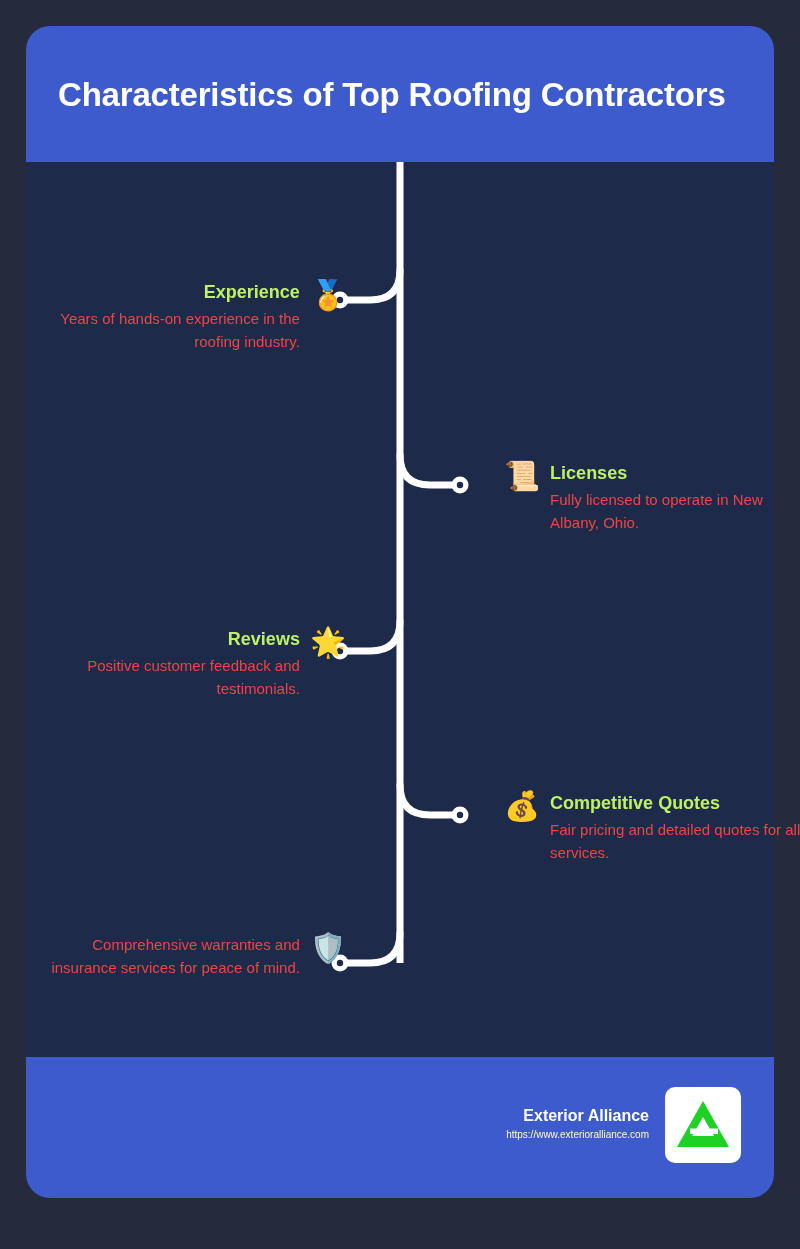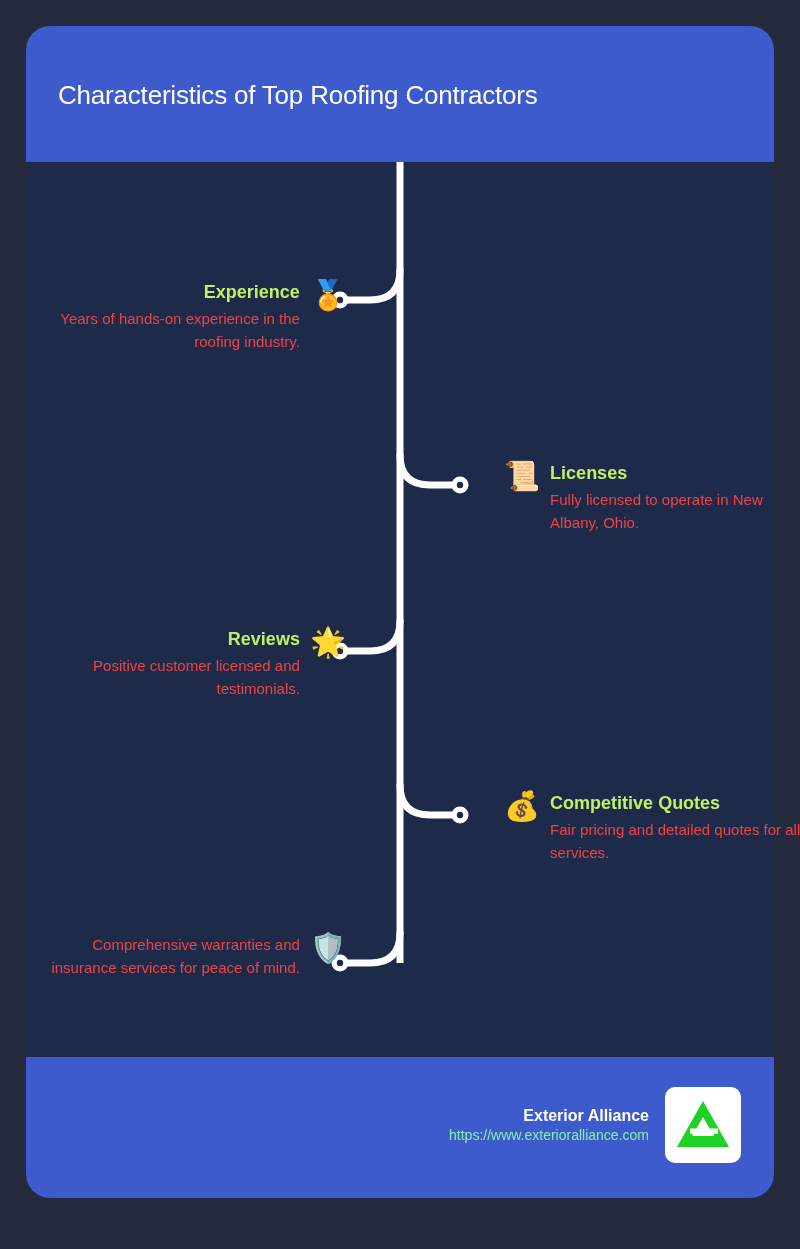--- a/index.html
+++ b/index.html
@@ -32,22 +32,22 @@
     background: #3d5bcc;
     border-radius: 24px 24px 0 0;
     box-sizing: border-box;
   }
   .header-title {
     position: absolute;
     left: 32px;
     top: 50px;
     width: 690px;
     color: #ffffff;
-    font-size: 26px;
-    font-weight: normal;
+    font-size: 33px;
+    font-weight: bold;
     letter-spacing: -0.2px;
     line-height: 38px;
   }
 
   
   .body-band {
     position: absolute;
     left: 0;
     top: 136px;
     width: 748px;
@@ -79,22 +79,22 @@
     flex-direction: column;
     gap: 0;
   }
   .brand-name {
     color: #ffffff;
     font-size: 16px;
     font-weight: bold;
     line-height: 20px;
   }
   .brand-url {
-    color: #86efac;
-    font-size: 14px;
+    color: #fef9c3;
+    font-size: 10px;
     line-height: 18px;
   }
   .logo-tile {
     width: 76px;
     height: 76px;
     background: #ffffff;
     border-radius: 10px;
     display: flex;
     align-items: center;
     justify-content: center;
@@ -208,21 +208,21 @@
     <div class="item-icon">📜</div>
     <div class="item-text">
       <div class="item-title">Licenses</div>
       <div class="item-desc">Fully licensed to operate in New Albany, Ohio.</div>
     </div>
   </div>
 
   <div class="item left i3">
     <div class="item-text">
       <div class="item-title">Reviews</div>
-      <div class="item-desc">Positive customer licensed and testimonials.</div>
+      <div class="item-desc">Positive customer feedback and testimonials.</div>
     </div>
     <div class="item-icon">🌟</div>
   </div>
 
   <div class="item right i4">
     <div class="item-icon">💰</div>
     <div class="item-text">
       <div class="item-title">Competitive Quotes</div>
       <div class="item-desc">Fair pricing and detailed quotes for all services.</div>
     </div>

